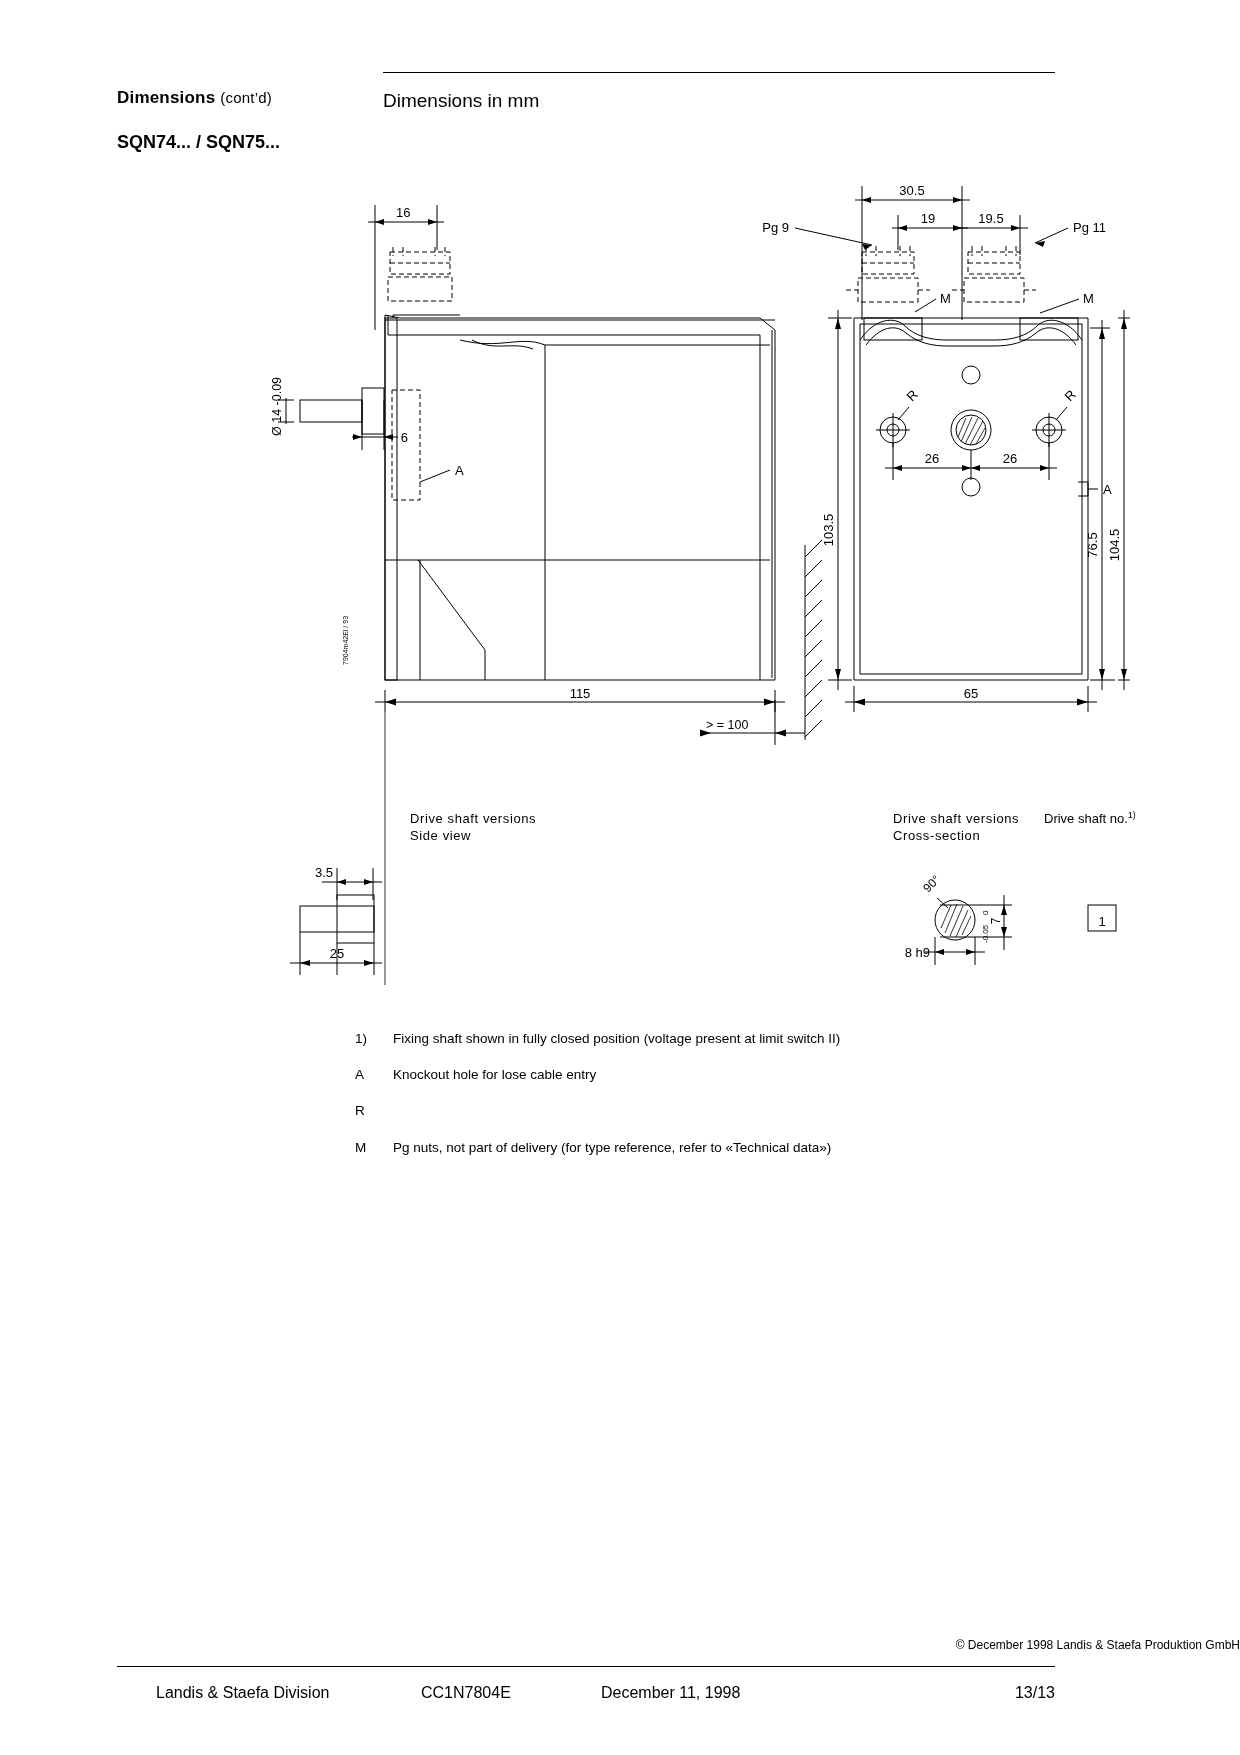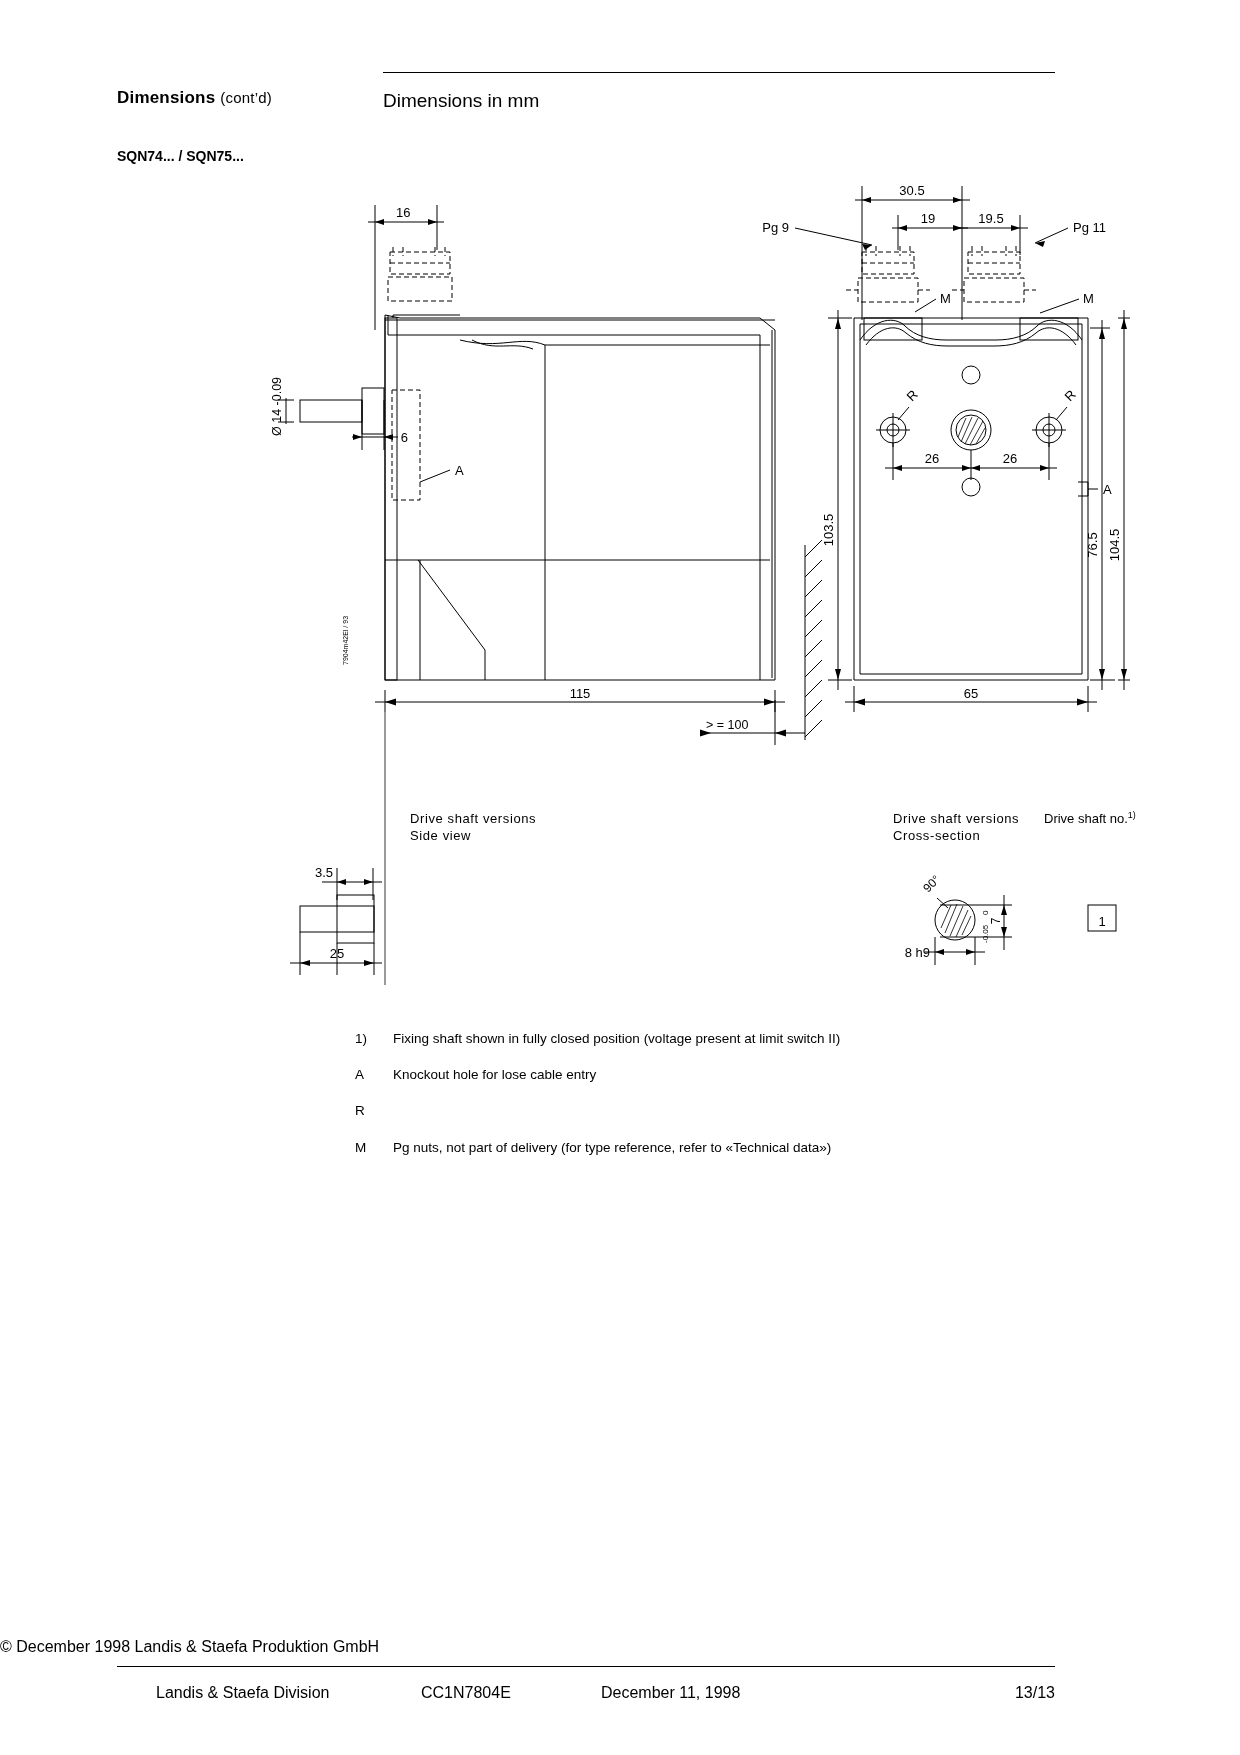--- a/index.html
+++ b/index.html
@@ -40,22 +40,22 @@
     font-weight: normal;
     font-size: 15px;
   }
   .hdr-sub {
     position: absolute;
     left: 383px; top: 90px;
     font-size: 19px;
   }
   .model-line {
     position: absolute;
-    left: 117px; top: 148px;
-    font-size: 14px;
+    left: 117px; top: 132px;
+    font-size: 18px;
     font-weight: bold;
   }
 
   
   .drawing {
     position: absolute;
     left: 0; top: 0;
     width: 1240px;
     height: 1755px;
     pointer-events: none;
@@ -76,22 +76,22 @@
   .note-key {
     width: 38px;
     flex: 0 0 38px;
   }
 
   
   .foot-copy {
     position: absolute;
     left: 0; top: 1638px;
     width: 1240px;
-    text-align: left;
-    font-size: 16px;
+    text-align: right;
+    font-size: 12px;
   }
   .foot-rule {
     position: absolute;
     left: 117px; top: 1666px;
     width: 938px; height: 1px;
     background: #000;
   }
   .foot-row {
     position: absolute;
     left: 117px; top: 1684px;

